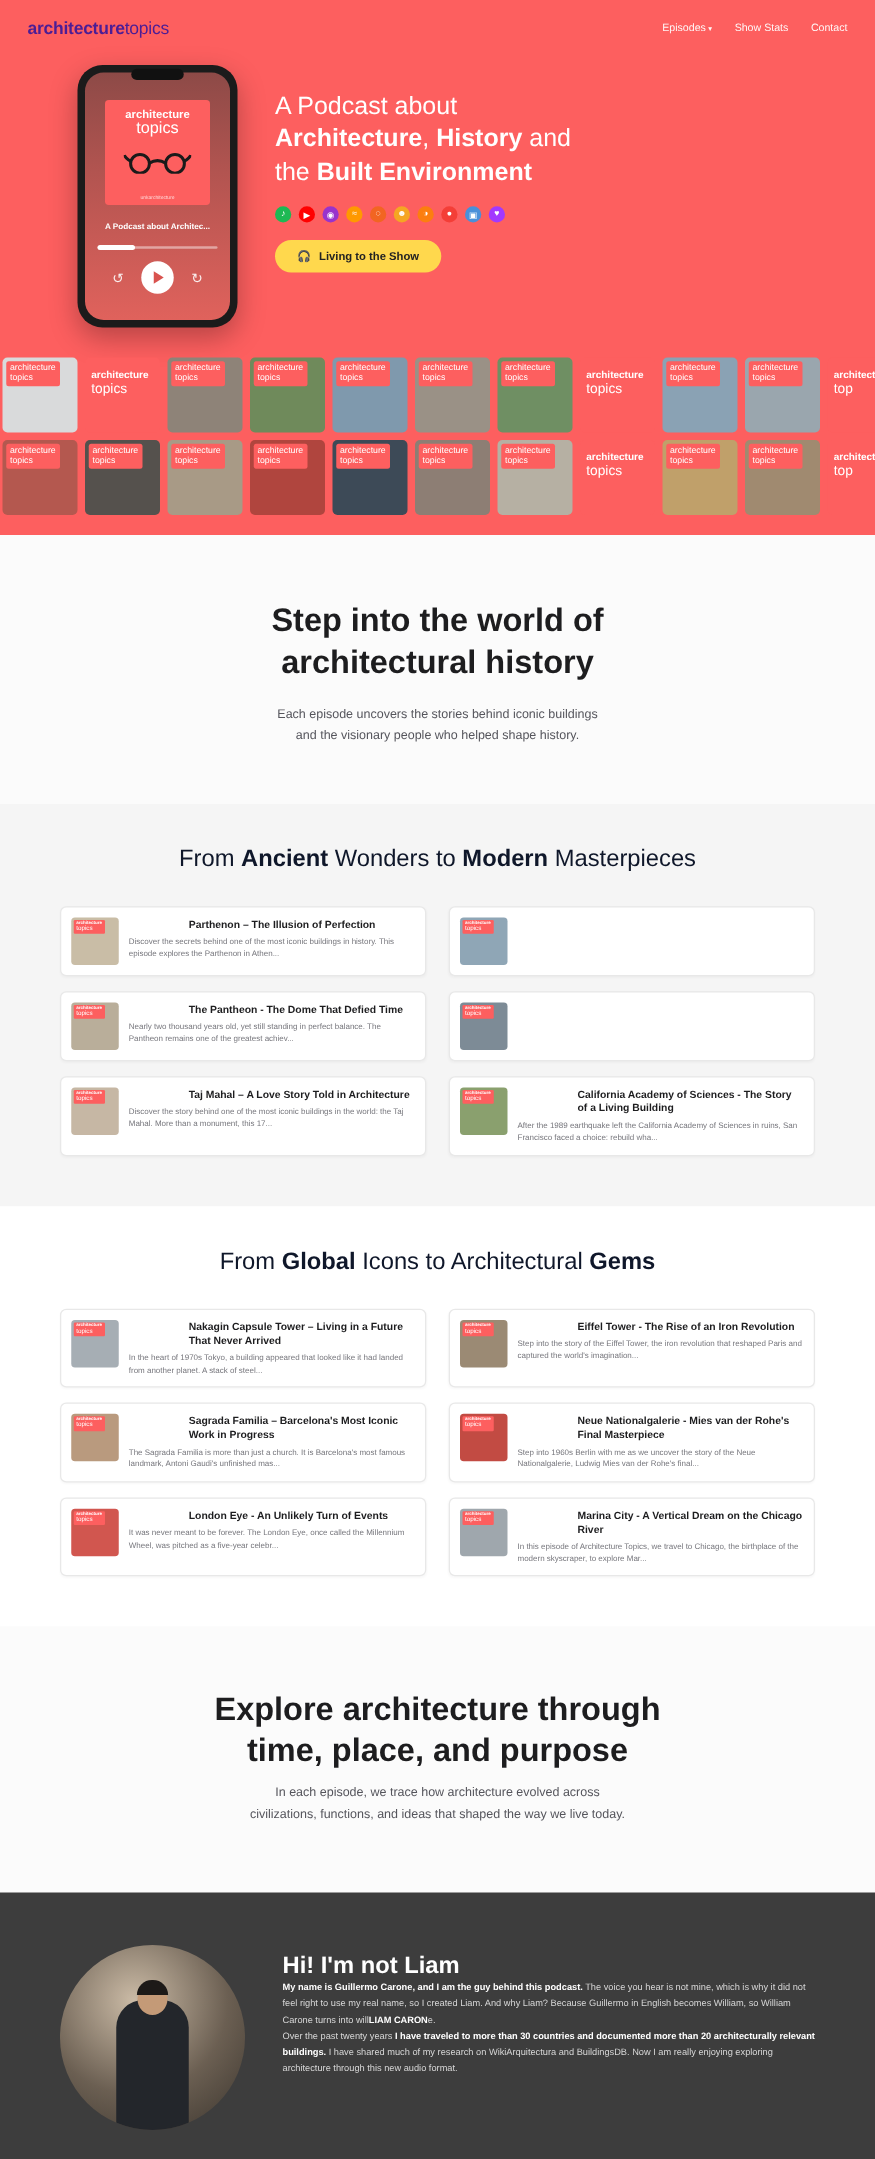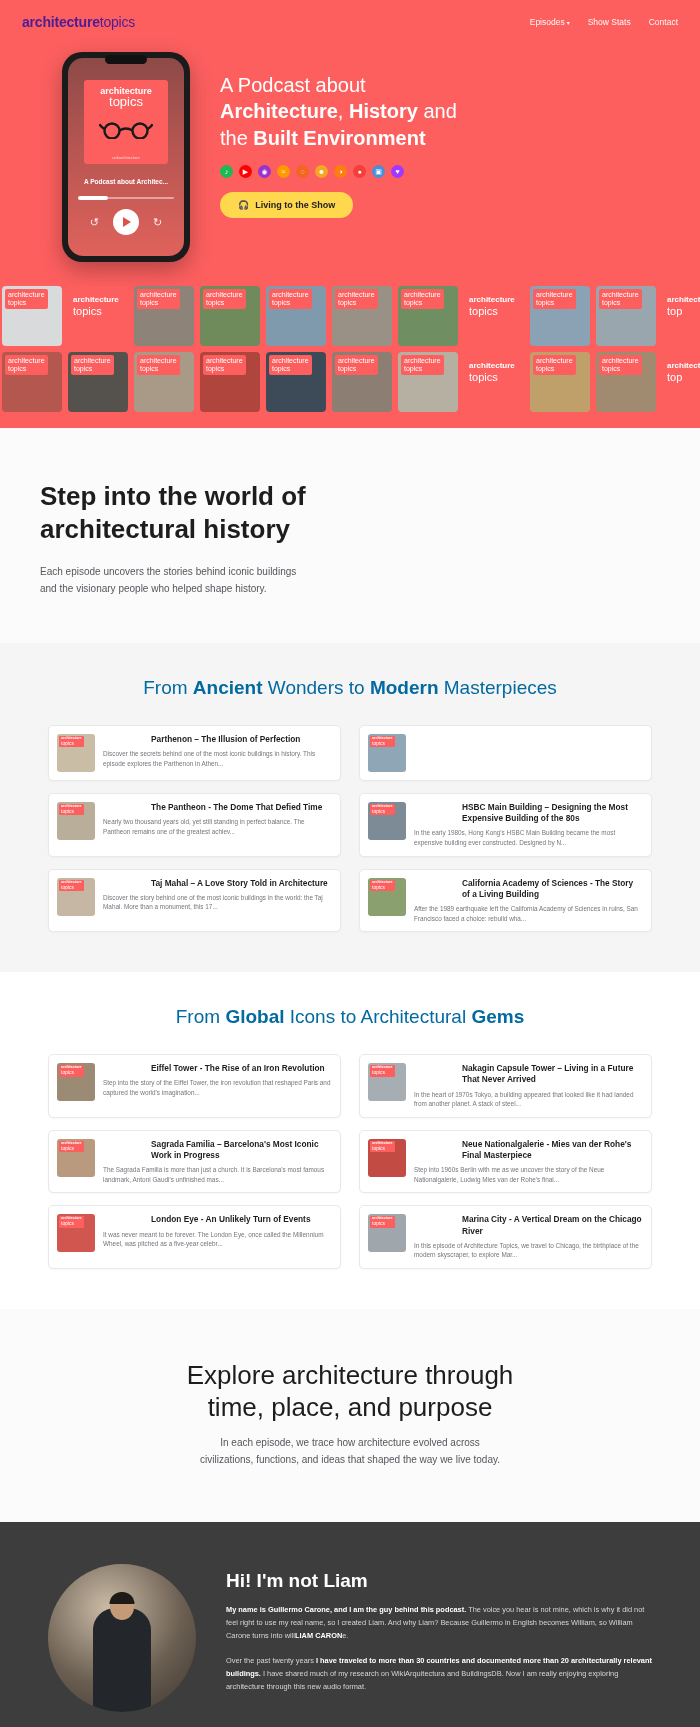--- a/index.html
+++ b/index.html
@@ -170,35 +170,36 @@
   .cover.plain .big {
     position:absolute; top:10px; left:5px; color:#fff;
     font-size: 8px; font-weight: 700; line-height: 1.1;
   }
   .cover.plain .big span{ display:block; font-weight:400; font-size:11px;}
 
   
   .sec-intro {
     background: #fbfbfb;
     padding: 52px 40px 46px 40px;
+    text-align: center;
   }
   .sec-intro h2 {
     font-size: 26px; line-height: 1.25; font-weight: 700; color:#1d1d1f;
   }
   .sec-intro p {
     margin-top: 18px; font-size: 10px; color:#55555c; line-height: 1.7;
   }
 
   .ep-section { padding: 34px 48px 40px 48px; }
   .ep-section.alt { background: #f5f5f5; }
   .ep-section h3 {
     text-align: center;
     font-size: 19px;
     font-weight: 400;
-    color: #0369a1;
+    color: #0f172a;
     margin-bottom: 26px;
   }
   .ep-section h3 b { font-weight: 700; }
   .ep-grid {
     display: grid;
     grid-template-columns: 1fr 1fr;
     gap: 12px 18px;
   }
   .ep-card {
     background: #fff;
@@ -227,21 +228,21 @@
   .ep-info p {
     margin-top: 4px; font-size: 6.4px; color:#76767c; line-height: 1.5;
   }
 
   
   .explore {
     background: #fbfbfb;
     padding: 50px 60px 54px 60px;
     text-align: center;
   }
-  .explore h2 { font-size: 26px; font-weight: 400; line-height: 1.25; color:#1d1d1f;}
+  .explore h2 { font-size: 26px; font-weight: 700; line-height: 1.25; color:#1d1d1f;}
   .explore p { margin-top: 10px; font-size: 10px; color:#55555c; line-height:1.7; }
 
   
   .host {
     background: #3d3d3d;
     padding: 42px 48px 46px 48px;
     display: flex;
     gap: 30px;
     align-items: flex-start;
   }
@@ -260,21 +261,21 @@
     position:absolute; left:50%; top:30px; transform:translateX(-50%);
     width: 24px; height: 26px; background:#c49a77; border-radius: 50%;
   }
   .host-photo .hair {
     position:absolute; left:50%; top:28px; transform:translateX(-50%);
     width: 25px; height: 12px; background:#1d1a18; border-radius: 12px 12px 0 0;
   }
   .host-text { color:#fff; padding-top: 6px; }
   .host-text h2 { font-size: 19px; font-weight: 700; }
   .host-text p {
-    font-size: 7.4px; line-height: 1.75; color:#d7d7d7; margin-top: 12px;
+    font-size: 7.4px; line-height: 1.75; color:#d7d7d7; 
   }
   .host-text p b { color:#fff; }
 </style>
 </head>
 <body>
 
 <section class="hero">
   <div class="navbar">
     <div class="brand">
       <b>architecture</b><span class="light">topics</span>
@@ -506,24 +507,20 @@
         </div>
       <div class="ep-info">
         <h4>The Pantheon - The Dome That Defied Time</h4>
         <p>Nearly two thousand years old, yet still standing in perfect balance. The Pantheon remains one of the greatest achiev...</p>
       </div>
     </div>
     <div class="ep-card">
       <div class="ep-thumb" style="background:#7d8b96">
           <div class="tlabel">architecture<span>topics</span></div>
         </div>
-      <div class="ep-info">
-        <h4>HSBC Main Building – Designing the Most Expensive Building of the 80s</h4>
-        <p>In the early 1980s, Hong Kong's HSBC Main Building became the most expensive building ever constructed. Designed by N...</p>
-      </div>
     </div>
     <div class="ep-card">
       <div class="ep-thumb" style="background:#c6b7a4">
           <div class="tlabel">architecture<span>topics</span></div>
         </div>
       <div class="ep-info">
         <h4>Taj Mahal – A Love Story Told in Architecture</h4>
         <p>Discover the story behind one of the most iconic buildings in the world: the Taj Mahal. More than a monument, this 17...</p>
       </div>
     </div>
@@ -538,35 +535,35 @@
     </div>
   </div>
 </section>
 
 <section class="ep-section">
   <h3>
     <span>From </span><b>Global</b><span> Icons to Architectural </span><b>Gems</b>
   </h3>
   <div class="ep-grid">
     <div class="ep-card">
+      <div class="ep-thumb" style="background:#a6aeb4">
+          <div class="tlabel">architecture<span>topics</span></div>
+        </div>
+      <div class="ep-info">
+        <h4>Nakagin Capsule Tower – Living in a Future That Never Arrived</h4>
+        <p>In the heart of 1970s Tokyo, a building appeared that looked like it had landed from another planet. A stack of steel...</p>
+      </div>
+    </div>
+    <div class="ep-card">
       <div class="ep-thumb" style="background:#9b8a74">
           <div class="tlabel">architecture<span>topics</span></div>
         </div>
       <div class="ep-info">
         <h4>Eiffel Tower - The Rise of an Iron Revolution</h4>
         <p>Step into the story of the Eiffel Tower, the iron revolution that reshaped Paris and captured the world's imagination...</p>
-      </div>
-    </div>
-    <div class="ep-card">
-      <div class="ep-thumb" style="background:#a6aeb4">
-          <div class="tlabel">architecture<span>topics</span></div>
-        </div>
-      <div class="ep-info">
-        <h4>Nakagin Capsule Tower – Living in a Future That Never Arrived</h4>
-        <p>In the heart of 1970s Tokyo, a building appeared that looked like it had landed from another planet. A stack of steel...</p>
       </div>
     </div>
     <div class="ep-card">
       <div class="ep-thumb" style="background:#b99a7e">
           <div class="tlabel">architecture<span>topics</span></div>
         </div>
       <div class="ep-info">
         <h4>Sagrada Familia – Barcelona's Most Iconic Work in Progress</h4>
         <p>The Sagrada Familia is more than just a church. It is Barcelona's most famous landmark, Antoni Gaudi's unfinished mas...</p>
       </div>

